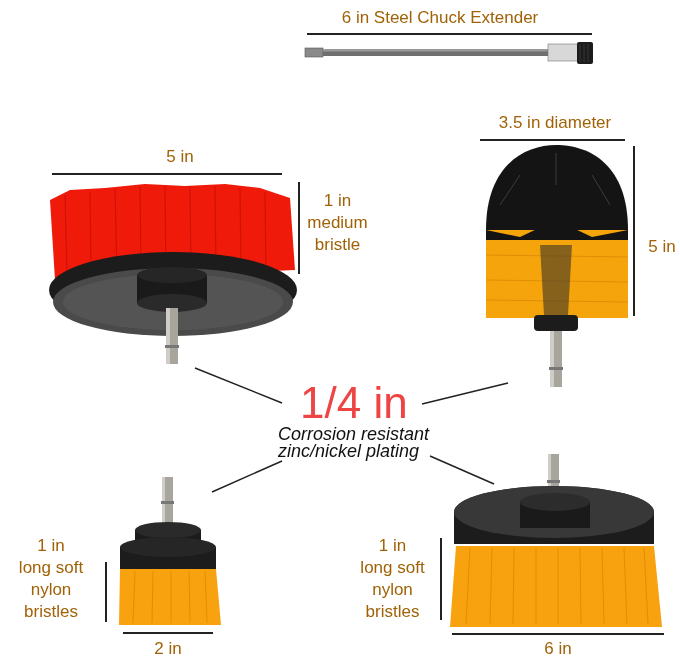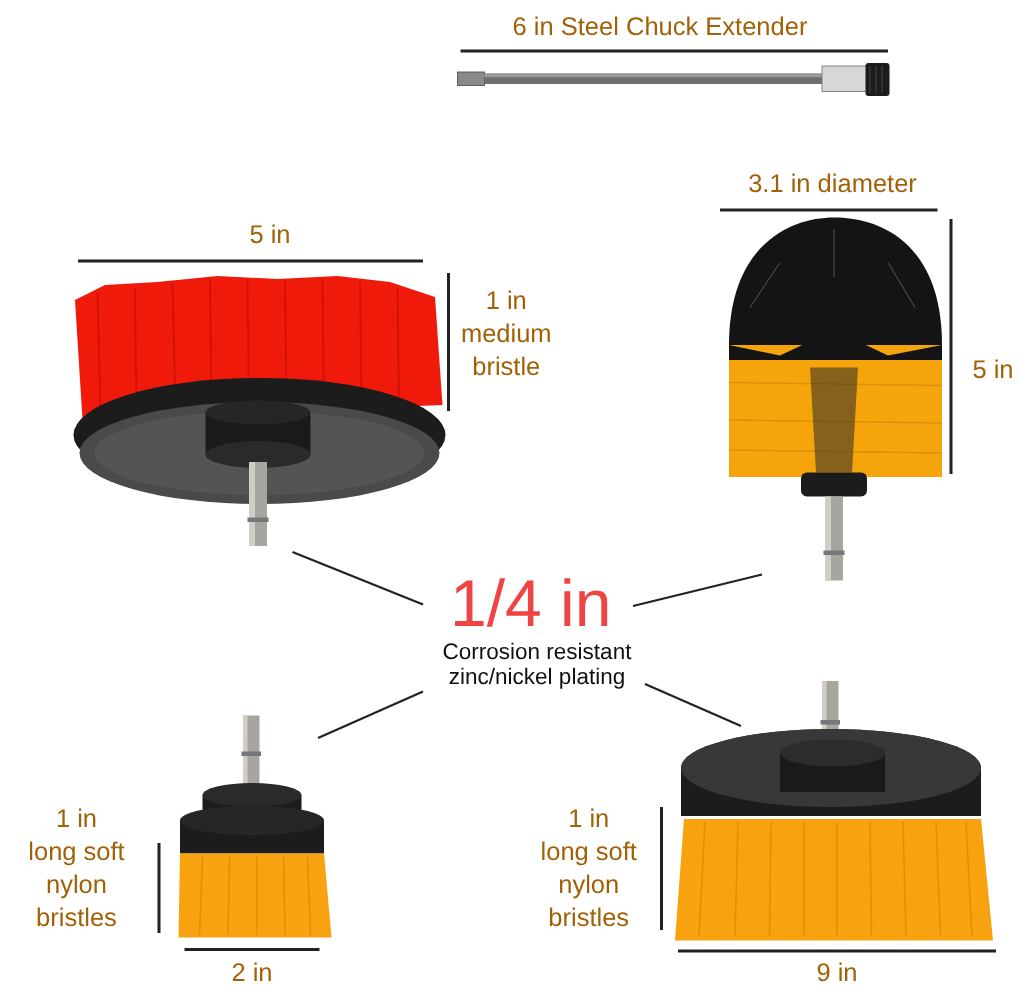--- a/index.html
+++ b/index.html
@@ -2,21 +2,21 @@
 <html><head>
 <meta charset="utf-8">
 <style>
   html,body{margin:0;padding:0;background:#fff;}
   body{width:680px;height:659px;position:relative;overflow:hidden;font-family:"Liberation Sans",sans-serif;color:#111;}
   .lbl{position:absolute;text-align:center;font-size:17px;line-height:22px;color:#a16207;white-space:nowrap;}
   .lbl-multi{white-space:pre-line;}
   .hline{position:absolute;height:1.5px;background:#222;}
   .vline{position:absolute;width:1.5px;background:#222;}
   .big{position:absolute;font-size:44px;line-height:46px;color:#ef4444;white-space:nowrap;}
-  .small{position:absolute;font-size:15px;line-height:17px;text-align:center;white-space:pre-line;}
+  .small{position:absolute;font-size:18px;line-height:17px;text-align:left;white-space:pre-line;font-style:italic;}
   svg{position:absolute;overflow:visible;}
 </style>
 </head>
 <body>
 
 <div class="lbl" style="left:315px;top:7px;width:250px;">6 in Steel Chuck Extender</div>
 <div class="hline" style="left:307px;top:33px;width:285px;"></div>
 <svg style="left:305px;top:38px;" width="290" height="32">
   <rect x="0" y="10" width="18" height="9" fill="#8a8a8a" stroke="#555" stroke-width="0.6"></rect>
   <rect x="18" y="11" width="230" height="7" fill="#6f6f6f"></rect>
@@ -57,21 +57,21 @@
 
   <rect x="92" y="95" width="70" height="28" fill="#1a1a1a"></rect>
   <ellipse cx="127" cy="123" rx="35" ry="9" fill="#2a2a2a"></ellipse>
   <ellipse cx="127" cy="95" rx="35" ry="8" fill="#262626"></ellipse>
 
   <rect x="121" y="128" width="12" height="56" fill="#a8a49e"></rect>
   <rect x="121" y="128" width="4" height="56" fill="#d0ccc6"></rect>
   <rect x="120" y="165" width="14" height="3" fill="#777"></rect>
 </svg>
 
-<div class="lbl" style="left:480px;top:112px;width:150px;">3.1 in diameter</div>
+<div class="lbl" style="left:480px;top:112px;width:150px;">3.5 in diameter</div>
 <div class="hline" style="left:480px;top:139px;width:145px;"></div>
 <div class="vline" style="left:633px;top:146px;height:170px;"></div>
 <div class="lbl" style="left:642px;top:236px;width:40px;">5 in</div>
 <svg style="left:480px;top:145px;" width="150" height="245">
   <path d="M6,85 C6,20 45,0 76,0 C110,0 148,20 148,85 L148,95 L6,95 Z" fill="#141414"></path>
   <g stroke="#555" stroke-width="0.8" opacity="0.8">
     <line x1="20" y1="60" x2="40" y2="30"></line>
       <line x1="130" y1="60" x2="112" y2="30"></line>
       <line x1="76" y1="8" x2="76" y2="40"></line>
   </g>
@@ -125,21 +125,21 @@
       <line x1="90" y1="96" x2="92" y2="148"></line>
   </g>
 </svg>
 
 <div class="lbl lbl-multi" style="left:350px;top:535px;width:85px;">1 in
 long soft
 nylon
 bristles</div>
 <div class="vline" style="left:440px;top:538px;height:82px;"></div>
 <div class="hline" style="left:452px;top:633px;width:212px;"></div>
-<div class="lbl" style="left:530px;top:638px;width:56px;">9 in</div>
+<div class="lbl" style="left:530px;top:638px;width:56px;">6 in</div>
 <svg style="left:450px;top:452px;" width="220" height="180">
   <rect x="98" y="2" width="11" height="62" fill="#a8a49e"></rect>
   <rect x="98" y="2" width="3" height="62" fill="#d0ccc6"></rect>
   <rect x="97" y="28" width="13" height="3" fill="#777"></rect>
 
   <ellipse cx="104" cy="60" rx="100" ry="26" fill="#2a2a2a"></ellipse>
   <rect x="4" y="60" width="200" height="32" fill="#1c1c1c"></rect>
   <ellipse cx="104" cy="60" rx="100" ry="26" fill="#383838"></ellipse>
 
   <rect x="70" y="50" width="70" height="26" fill="#1a1a1a"></rect>

